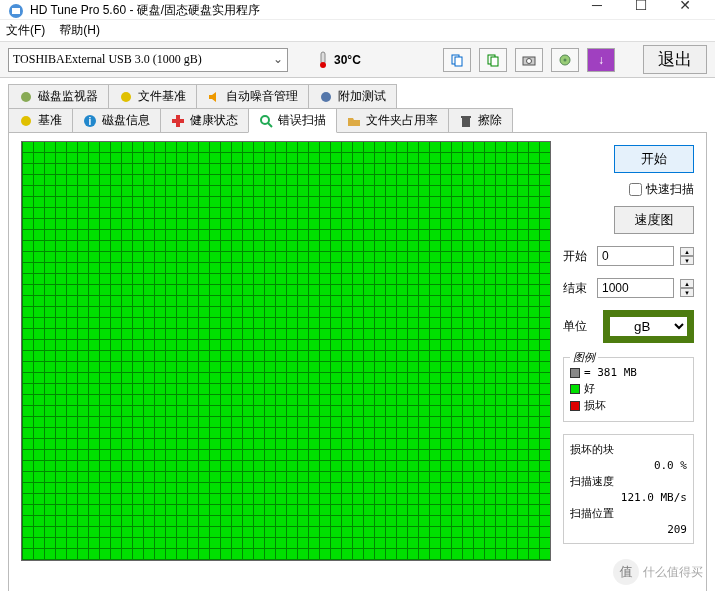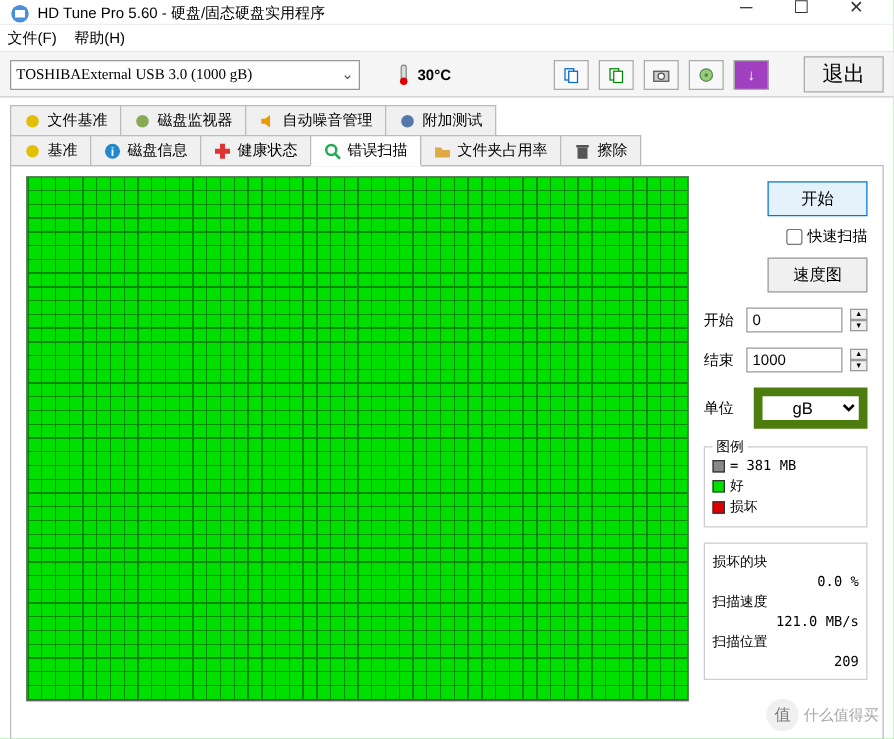--- a/index.html
+++ b/index.html
@@ -28,21 +28,21 @@
 .btn.gray { border: 1px solid #999; background: #f0f0f0; }
 .chk { display: flex; align-items: center; gap: 4px; margin-left: auto; }
 .chk input { width: 13px; height: 13px; }
 .field { display: flex; align-items: center; gap: 6px; margin-top: 4px; }
 .field label { width: 28px; }
 .field .inp { flex: 1; border: 1px solid #999; padding: 2px 4px; background: #fff; display: flex; align-items: center; }
 .field .spin { width: 14px; display: flex; flex-direction: column; }
 .field .spin div { height: 9px; border: 1px solid #999; font-size: 7px; text-align: center; line-height: 7px; background: #f0f0f0; }
 .field select { flex: 0 0 56px; border: 7px solid #4d7c0f; padding: 1px 20px; background: #fff; margin-left: auto; }
 .legend { border: 1px solid #ccc; padding: 6px; font-size: 11px; position: relative; margin-top: 6px; }
-.legend .lt { position: absolute; top: -8px; left: 6px; background: #fff; padding: 0 3px; }
+.legend .lt { position: absolute; top: -8px; left: 6px; background: #fff; padding: 0 3px; font-style: italic; }
 .legend-row { display: flex; align-items: center; gap: 4px; margin: 2px 0; font-family: monospace; }
 .swatch { width: 10px; height: 10px; border: 1px solid #333; }
 .stats { border: 1px solid #ccc; padding: 5px 6px; font-size: 11px; margin-top: 4px; }
 .stats .row { margin: 2px 0; }
 .stats .val { text-align: right; font-family: monospace; }
 .watermark { position: absolute; right: 12px; bottom: 6px; font-size: 12px; color: #999; display: flex; align-items: center; gap: 4px; opacity: 0.85; }
 .watermark .circ { width: 26px; height: 26px; border-radius: 50%; background: #eee; display: flex; align-items: center; justify-content: center; font-size: 13px; color: #666; }
 </style>
 </head>
 <body>
@@ -104,29 +104,29 @@
       <span>↓</span>
     </div>
   <div style="width:12px"></div>
   <button class="exit-btn">退出</button>
 </div>
 
 <div class="tabarea">
   <div class="tabs" id="tabs1">
       <div class="tab">
         <span class="ticon"><svg width="14" height="14">
+            <circle cx="7" cy="7" r="5" fill="#8a5"></circle>
+          </svg></span>
+        <span>磁盘监视器</span>
+      </div>
+      <div class="tab">
+        <span class="ticon"><svg width="14" height="14">
             <circle cx="7" cy="7" r="5" fill="#e0c000"></circle>
           </svg></span>
         <span>文件基准</span>
-      </div>
-      <div class="tab">
-        <span class="ticon"><svg width="14" height="14">
-            <circle cx="7" cy="7" r="5" fill="#8a5"></circle>
-          </svg></span>
-        <span>磁盘监视器</span>
       </div>
       <div class="tab">
         <span class="ticon"><svg width="14" height="14">
             <path d="M2 5h3l4-3v10l-4-3H2z" fill="#e90"></path>
           </svg></span>
         <span>自动噪音管理</span>
       </div>
       <div class="tab">
         <span class="ticon"><svg width="14" height="14">
             <circle cx="7" cy="7" r="5" fill="#57a"></circle>

